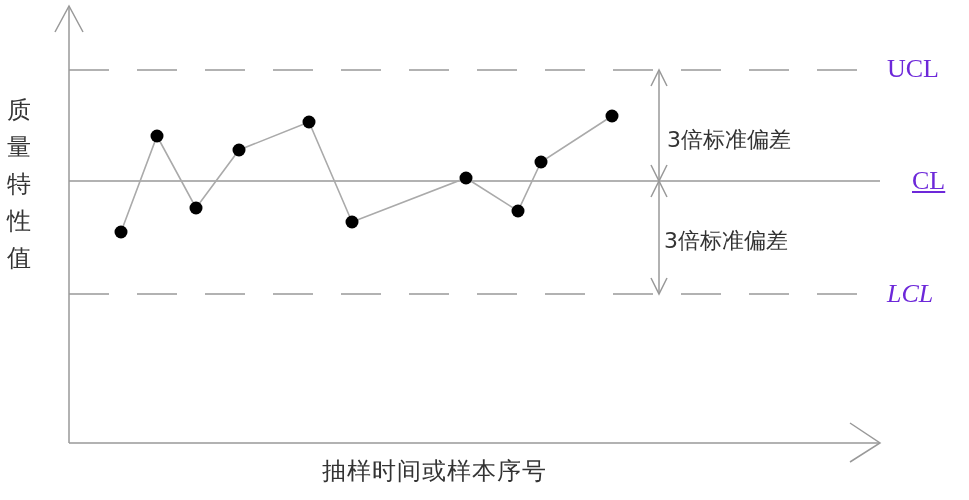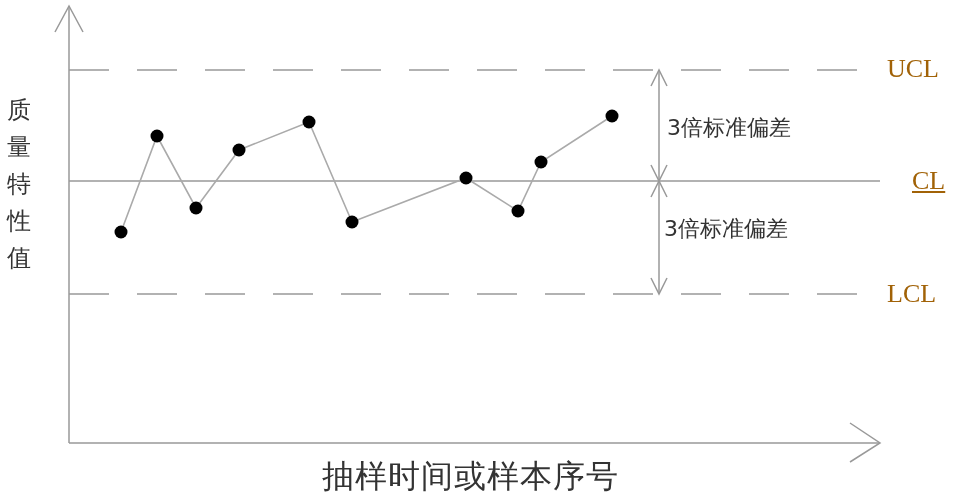--- a/index.html
+++ b/index.html
@@ -1,22 +1,22 @@
 <!DOCTYPE html>
 <html><head>
 <meta charset="utf-8">
 <style>
   html, body { margin:0; padding:0; background:#ffffff; }
   body { width:969px; height:500px; position:relative; overflow:hidden; font-family:"DejaVu Serif", serif; }
   svg { position:absolute; left:0; top:0; }
   .ylabel { position:absolute; left:4px; top:92px; width:30px; font-family:"DejaVu Sans", sans-serif; font-size:24px; color:#333; line-height:37px; text-align:center; }
   .ylabel span { display:block; }
-  .xlabel { position:absolute; left:322px; top:455px; font-family:"DejaVu Sans", sans-serif; font-size:32px; color:#333; letter-spacing:1px; }
-  .limit { position:absolute; font-family:"Liberation Serif", serif; font-size:26px; color:#a16207; }
-  .sigma { position:absolute; font-family:"DejaVu Sans", sans-serif; font-size:22px; color:#333; }
+  .xlabel { position:absolute; left:322px; top:455px; font-family:"DejaVu Sans", sans-serif; font-size:24px; color:#333; letter-spacing:1px; }
+  .limit { position:absolute; font-family:"Liberation Serif", serif; font-size:26px; color:#6d28d9; }
+  .sigma { position:absolute; font-family:"DejaVu Sans", sans-serif; font-size:22px; color:#333;margin-top:12px; }
 </style>
 </head>
 <body>
 
 <svg width="969" height="500">
 
   <line x1="69" y1="6" x2="69" y2="443" stroke="#999" stroke-width="1.5"></line>
   <polyline points="55,32 69,6 83,32" fill="none" stroke="#999" stroke-width="1.5"></polyline>
 
   <line x1="69" y1="443" x2="880" y2="443" stroke="#999" stroke-width="1.5"></line>
@@ -55,16 +55,16 @@
   <span>量</span>
   <span>特</span>
   <span>性</span>
   <span>值</span>
 </div>
 
 <div class="xlabel">抽样时间或样本序号</div>
 
 <div class="limit" style="left:887px; top:54px;">UCL</div>
 <div class="limit" style="left:912px; top:166px;text-decoration:underline;">CL</div>
-<div class="limit" style="left:887px; top:279px;">LCL</div>
+<div class="limit" style="left:887px; top:279px;font-style:italic;">LCL</div>
 
 <div class="sigma" style="left:667px; top:113px;">3倍标准偏差</div>
 <div class="sigma" style="left:664px; top:214px;">3倍标准偏差</div>
 
 </body></html>

